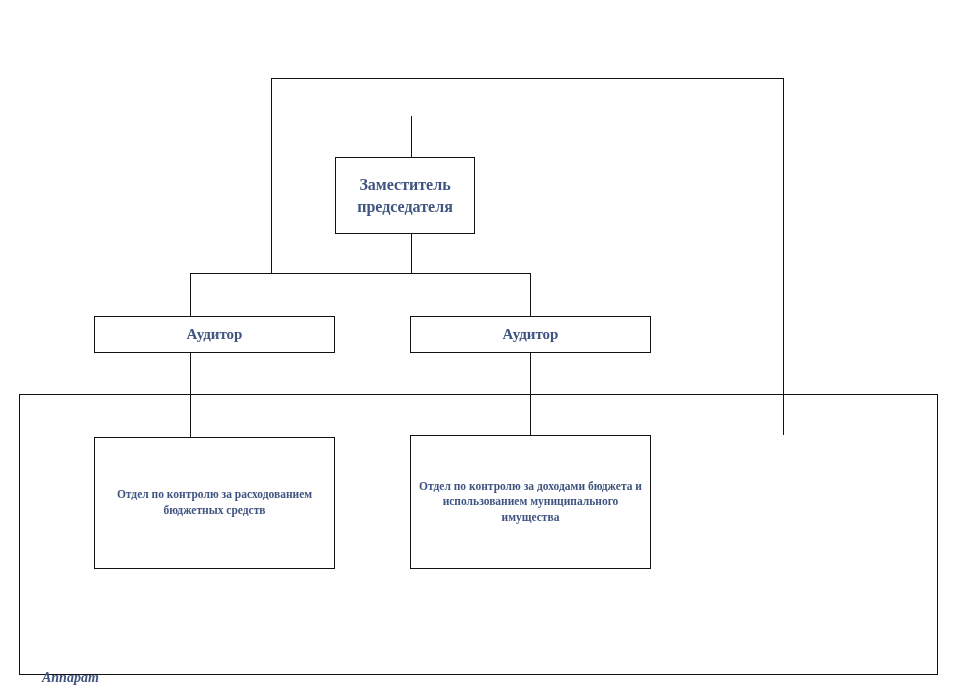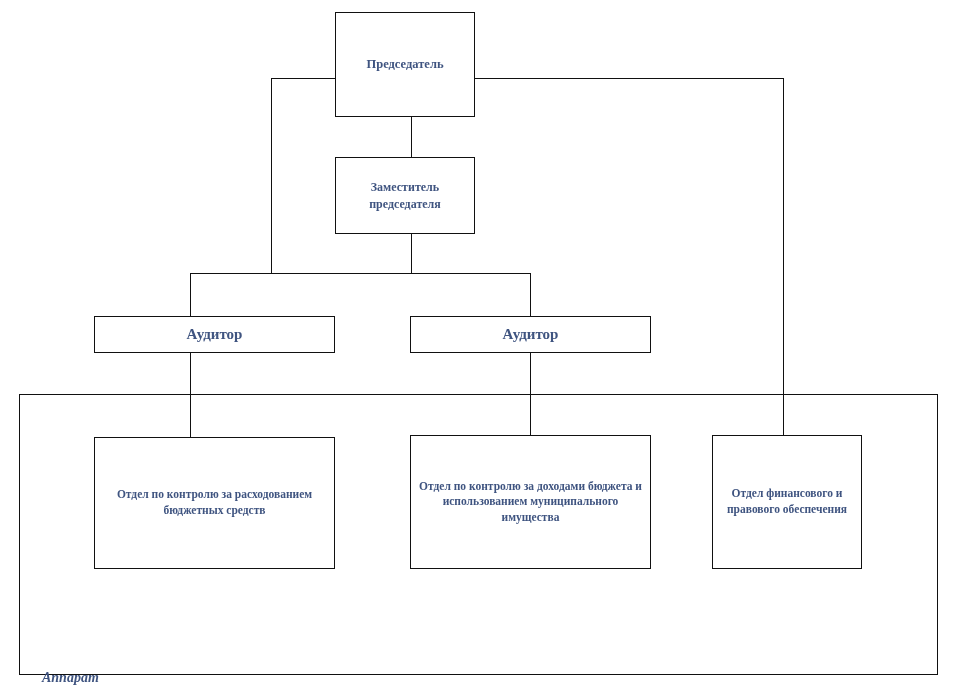--- a/index.html
+++ b/index.html
@@ -28,21 +28,21 @@
     z-index: 5;
   }
   .box-label {
     color: #3f5480;
     font-weight: bold;
     line-height: 1.35;
     padding: 0 8px;
     display: block;
   }
   .f-chair   { font-size: 12.5px; }
-  .f-deputy  { font-size: 12px; }
+  .f-deputy  { font-size: 16px; }
   .f-auditor { font-size: 15px; }
   .f-dept    { font-size: 11.5px; }
 
   
   .line-h {
     position: absolute;
     height: 0;
     border-top: 1px solid #111111;
     z-index: 1;
   }
@@ -93,23 +93,20 @@
 
   <div class="line-v" style="left:530px; top:273px; height:43px;"></div>
 
   <div class="line-v" style="left:190px; top:352px; height:85px;"></div>
 
   <div class="line-v" style="left:530px; top:352px; height:83px;"></div>
 
   <div class="group-frame" style="left:19px; top:394px; width:919px; height:281px;"></div>
   <div class="group-caption" style="left:42px; top:655px;">Аппарат</div>
 
-  <div class="box" style="left:335px; top:12px; width:140px; height:105px;">
-    <span class="box-label f-chair">Председатель</span>
-  </div>
 
   <div class="box" style="left:335px; top:157px; width:140px; height:77px;">
     <span class="box-label f-deputy" style="max-width:105px;">Заместитель председателя</span>
   </div>
 
   <div class="box" style="left:94px; top:316px; width:241px; height:37px;">
     <span class="box-label f-auditor">Аудитор</span>
   </div>
 
   <div class="box" style="left:410px; top:316px; width:241px; height:37px;">
@@ -117,17 +114,14 @@
   </div>
 
   <div class="box" style="left:410px; top:435px; width:241px; height:134px;">
     <span class="box-label f-dept" style="max-width:232px;">Отдел по контролю за доходами бюджета и использованием муниципального имущества</span>
   </div>
 
   <div class="box" style="left:94px; top:437px; width:241px; height:132px;">
     <span class="box-label f-dept" style="max-width:215px;">Отдел по контролю за расходованием бюджетных средств</span>
   </div>
 
-  <div class="box" style="left:712px; top:435px; width:150px; height:134px;">
-    <span class="box-label f-dept" style="max-width:136px;">Отдел финансового и правового обеспечения</span>
-  </div>
 
 </div>
 
 </body></html>

